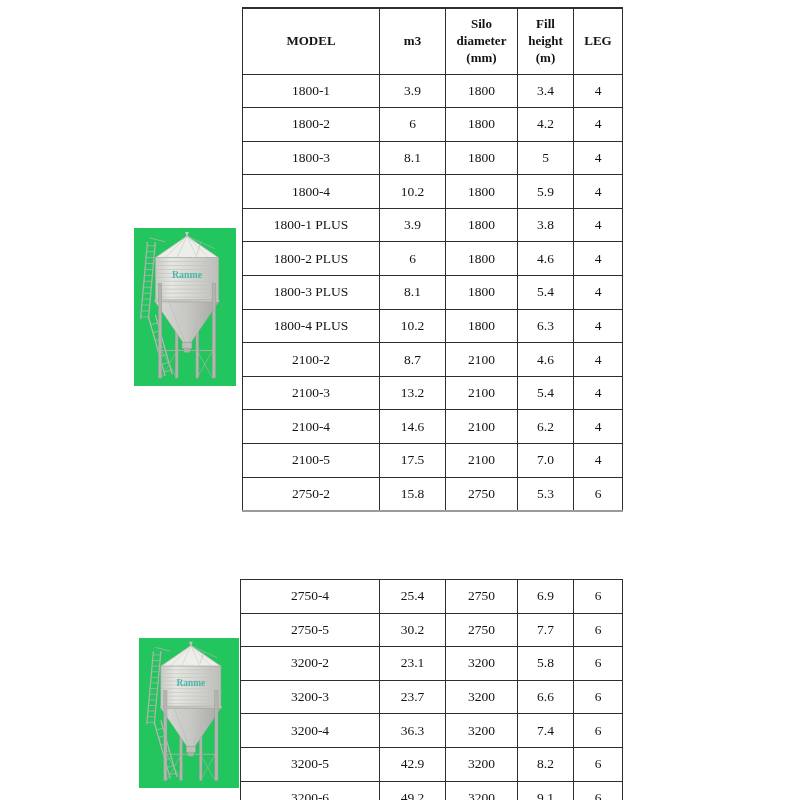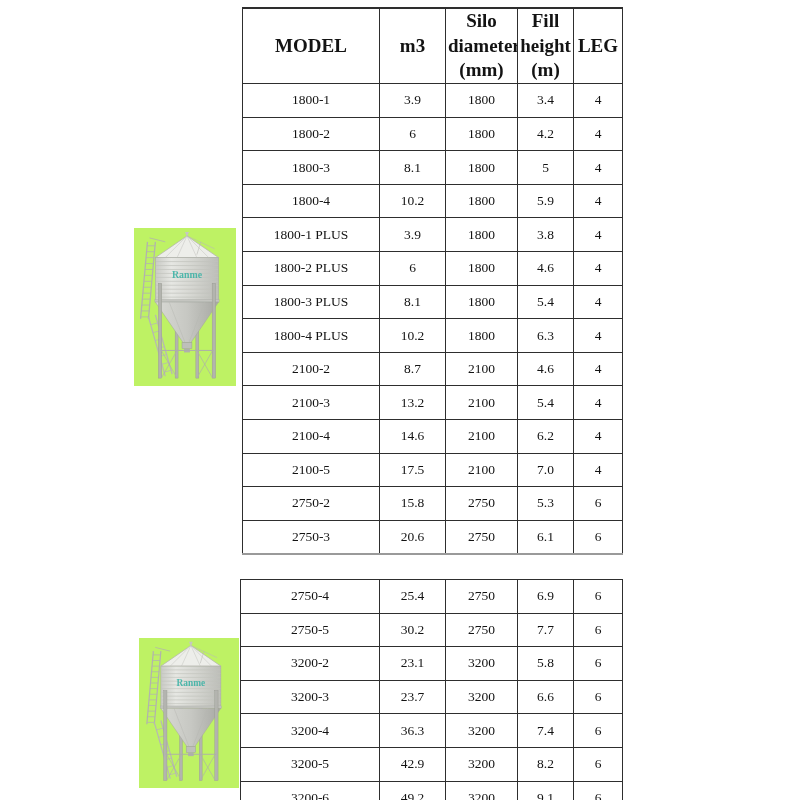--- a/index.html
+++ b/index.html
@@ -21,40 +21,40 @@
     text-align: center;
   }
   .spec-table th, .spec-table td {
     border: 1px solid #2e2e2e;
     padding: 0 2px;
     vertical-align: middle;
     overflow: hidden;
   }
   .spec-table th {
     font-weight: bold;
-    font-size: 19px;
+    font-size: 13px;
     line-height: 1.3;
   }
   #spec-table-1 {
     left: 242px; top: 7px; width: 380px;
     border-top: 2px solid #2e2e2e;
     border-bottom: 2px solid #9a9a9a;
   }
   #spec-table-1 thead tr { height: 66px; }
   #spec-table-1 tbody tr { height: 33.6px; }
   #spec-table-2 {
     left: 240px; top: 579px; width: 382px;
     border-top: 1px solid #2e2e2e;
   }
   #spec-table-2 tbody tr { height: 33.6px; }
 
   
   .silo-photo {
     position: absolute;
-    background: #bef264;
+    background: #22c55e;
   }
   #silo-photo-1 { left: 134px; top: 228px; width: 102px; height: 158px; }
   #silo-photo-2 { left: 139px; top: 638px; width: 100px; height: 150px; }
   .silo-photo svg { width: 100%; height: 100%; display: block; }
 </style>
 </head>
 <body>
 
 <div class="silo-photo" id="silo-photo-1">
   <svg viewBox="0 0 100 160">
@@ -266,27 +266,20 @@
         <td>7.0</td>
         <td>4</td>
       </tr>
       <tr>
         <td>2750-2</td>
         <td>15.8</td>
         <td>2750</td>
         <td>5.3</td>
         <td>6</td>
       </tr>
-      <tr>
-        <td>2750-3</td>
-        <td>20.6</td>
-        <td>2750</td>
-        <td>6.1</td>
-        <td>6</td>
-      </tr>
     </tbody>
 </table>
 
 <table class="spec-table" id="spec-table-2">
   <colgroup>
     <col style="width:139px">
       <col style="width:66px">
       <col style="width:72px">
       <col style="width:56px">
       <col style="width:49px">

